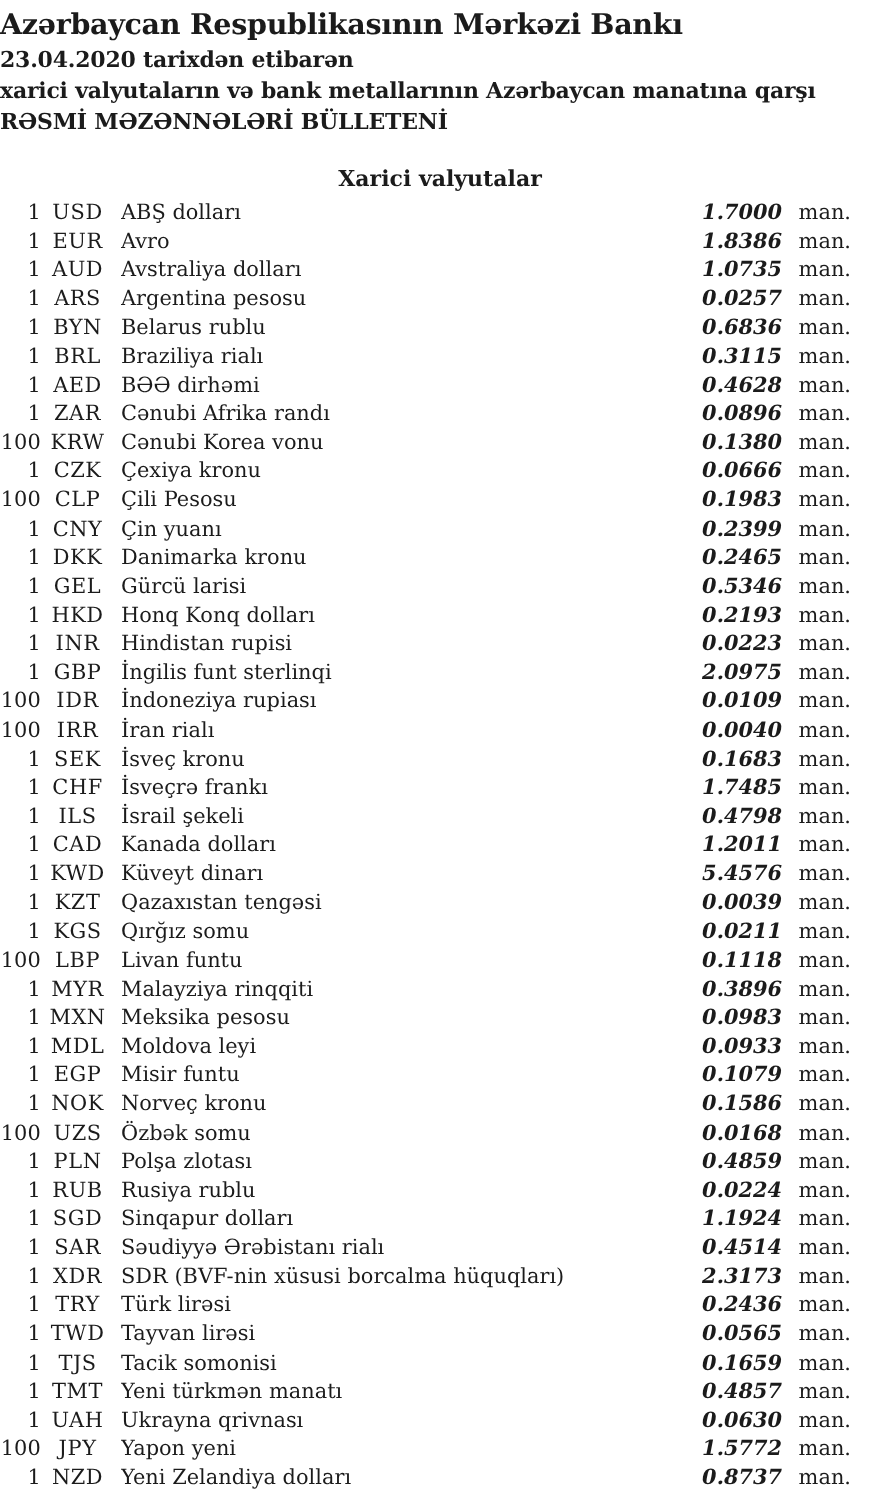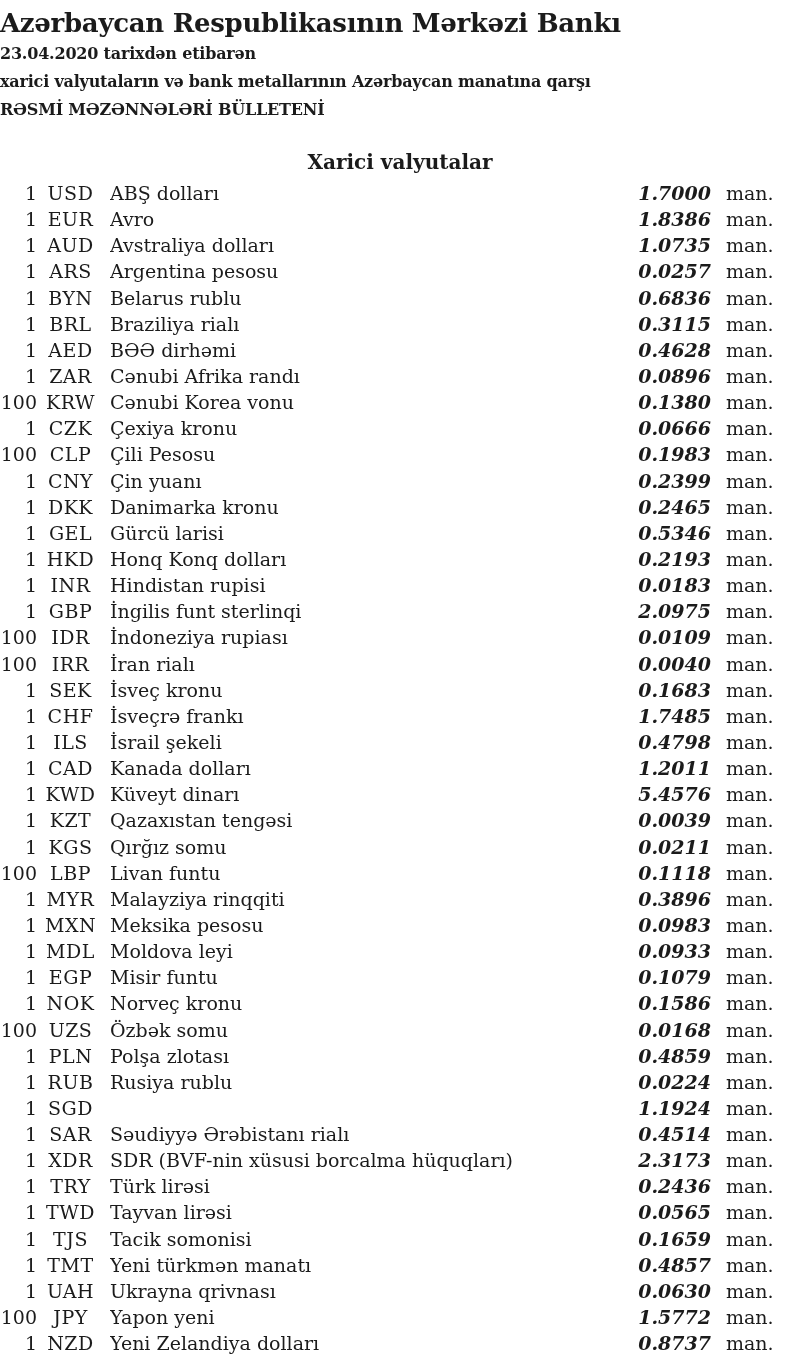--- a/index.html
+++ b/index.html
@@ -13,21 +13,21 @@
   }
   .header { text-align: left; padding-top: 6px; }
   .bank-name {
     font-size: 26px;
     font-weight: bold;
     line-height: 34px;
     margin: 0;
     letter-spacing: -0.3px;
   }
   .hline {
-    font-size: 16px;
+    font-size: 20px;
     font-weight: bold;
     line-height: 28px;
     letter-spacing: -0.2px;
   }
   .section-title {
     text-align: center;
     font-size: 20px;
     font-weight: bold;
     margin-top: 25px;
     line-height: 26px;
@@ -177,21 +177,21 @@
     <span class="code">HKD</span>
     <span class="name">Honq Konq dolları</span>
     <span class="rate">0.2193</span>
     <span class="man">man.</span>
   </div>
 
   <div class="row">
     <span class="qty">1</span>
     <span class="code">INR</span>
     <span class="name">Hindistan rupisi</span>
-    <span class="rate">0.0183</span>
+    <span class="rate">0.0223</span>
     <span class="man">man.</span>
   </div>
 
   <div class="row">
     <span class="qty">1</span>
     <span class="code">GBP</span>
     <span class="name">İngilis funt sterlinqi</span>
     <span class="rate">2.0975</span>
     <span class="man">man.</span>
   </div>
@@ -336,20 +336,21 @@
     <span class="qty">1</span>
     <span class="code">RUB</span>
     <span class="name">Rusiya rublu</span>
     <span class="rate">0.0224</span>
     <span class="man">man.</span>
   </div>
 
   <div class="row">
     <span class="qty">1</span>
     <span class="code">SGD</span>
+    <span class="name">Sinqapur dolları</span>
     <span class="rate">1.1924</span>
     <span class="man">man.</span>
   </div>
 
   <div class="row">
     <span class="qty">1</span>
     <span class="code">SAR</span>
     <span class="name">Səudiyyə Ərəbistanı rialı</span>
     <span class="rate">0.4514</span>
     <span class="man">man.</span>

